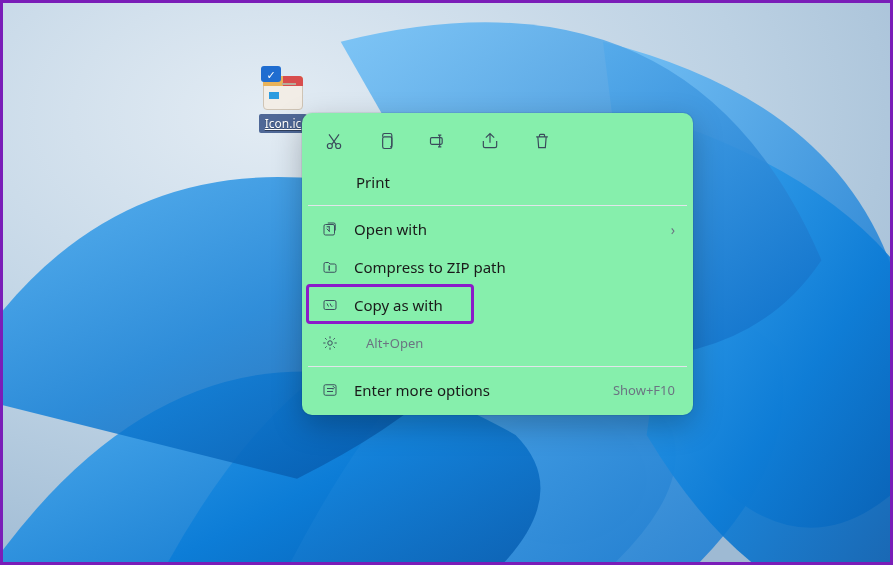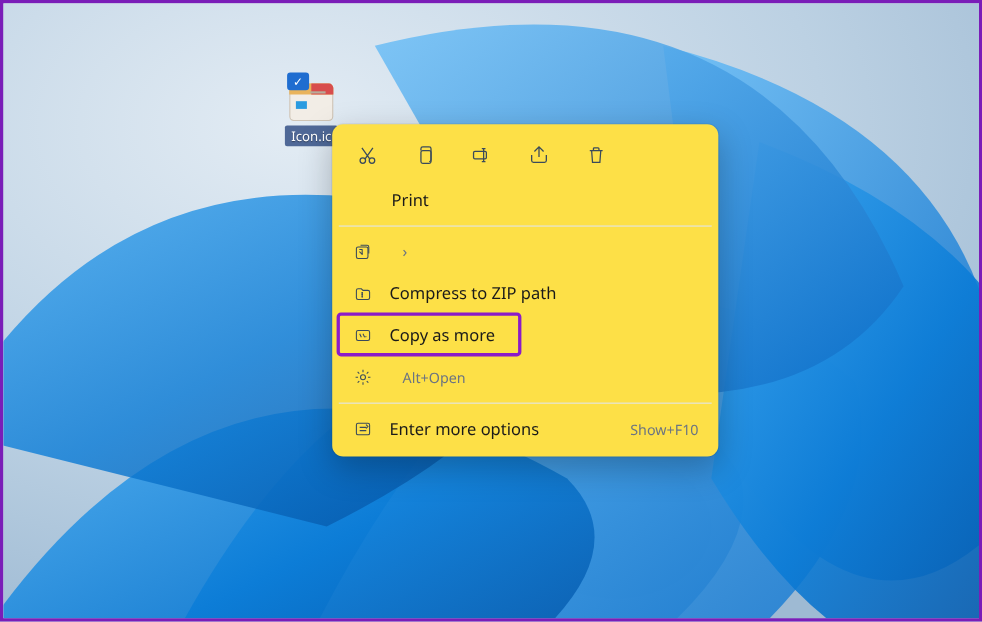--- a/index.html
+++ b/index.html
@@ -71,28 +71,29 @@
   .desktop-icon .ico-lines .ln {
     display: inline-block; width: 14px; height: 2px; background: #b8ac99; vertical-align: top; margin-top: 1px;
   }
   .desktop-icon .label {
     font-size: 12px;
     color: #fff;
     background: rgba(30,60,120,0.75);
     padding: 1px 6px;
     border-radius: 2px;
     text-shadow: 0 1px 1px rgba(0,0,0,0.4);
+    text-decoration: underline;
   }
 
   .context-menu {
     position: absolute;
     left: 299px;
     top: 110px;
-    width: 351px;
-    background: #fde047;
+    width: 391px;
+    background: #86efac;
     border-radius: 10px;
     box-shadow: 0 10px 30px rgba(0,0,0,0.25), 0 0 0 1px rgba(0,0,0,0.06);
     padding: 6px;
   }
   .icon-row {
     display: flex;
     gap: 28px;
     padding: 10px 14px 10px 14px;
   }
   .icon-btn {
@@ -225,41 +226,42 @@
   <div class="section-divider"></div>
 
   <div class="menu-item">
     <span class="mi-icon">
       <svg viewBox="0 0 24 24">
           <rect x="4" y="6" width="14" height="14" rx="2"></rect>
           <path d="M9 4 h8 a2 2 0 0 1 2 2 v8"></path>
           <path d="M8 12 l3 3 M11 15 l0-6 M11 9 l-3 0" stroke-linecap="round"></path>
         </svg>
     </span>
+    <span class="mi-label">Open with</span>
     <span class="mi-arrow">›</span>
   </div>
 
   <div class="menu-item">
     <span class="mi-icon">
       <svg viewBox="0 0 24 24">
           <path d="M4 8 a2 2 0 0 1 2-2 h4 l2 2 h6 a2 2 0 0 1 2 2 v7 a2 2 0 0 1 -2 2 H6 a2 2 0 0 1 -2-2 Z"></path>
           <path d="M11 10 v7 M10 11 h2 M10 13 h2 M10 15 h2"></path>
         </svg>
     </span>
     <span class="mi-label">Compress to ZIP path</span>
   </div>
 
   <div class="menu-item" id="copy-as-path-item">
     <span class="mi-icon">
       <svg viewBox="0 0 24 24">
           <rect x="4" y="6" width="16" height="12" rx="2"></rect>
           <path d="M8 10 l2 4 M12 10 l2 4 M15 14 l1-1"></path>
         </svg>
     </span>
-    <span class="mi-label">Copy as more</span>
+    <span class="mi-label">Copy as with</span>
   </div>
 
   <div class="menu-item">
     <span class="mi-icon">
       <svg viewBox="0 0 24 24">
           <circle cx="12" cy="12" r="3"></circle>
           <path d="M12 3 v3 M12 18 v3 M3 12 h3 M18 12 h3 M5.5 5.5 l2 2 M16.5 16.5 l2 2 M18.5 5.5 l-2 2 M7.5 16.5 l-2 2"></path>
         </svg>
     </span>
     <span class="mi-shortcut">Alt+Open</span>

